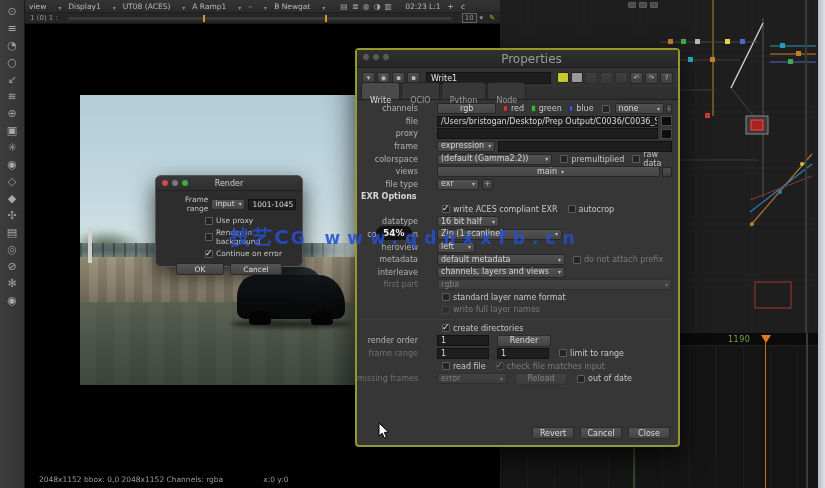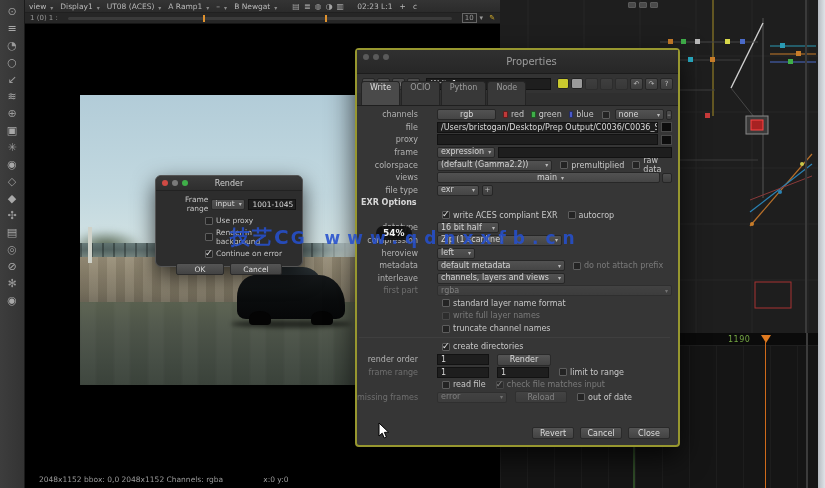--- a/index.html
+++ b/index.html
@@ -9,21 +9,21 @@
     background:#202020; font-family:"DejaVu Sans", sans-serif; font-size:9px; color:#c8c8c8;
     -webkit-font-smoothing:antialiased;
   }
   
   .left-toolbar { position:absolute; left:0; top:0; width:25px; height:488px; background:linear-gradient(90deg,#3d3d3d,#333); border-right:1px solid #1a1a1a; display:flex; flex-direction:column; align-items:center; padding-top:3px; gap:1px; z-index:5;}
   .tool-icon { width:19px; height:16px; display:flex; align-items:center; justify-content:center; color:#a8a8a8; font-size:11px; border-radius:3px; }
   .tool-icon:nth-child(odd){ color:#9a9a9a; }
   
   .viewer { position:absolute; left:25px; top:0; width:475px; height:488px; background:#000; }
   .v-header { position:absolute; left:0; top:0; right:0; height:13px; background:linear-gradient(180deg,#343434,#2b2b2b); border-bottom:1px solid #202020; display:flex; align-items:center; padding:0 4px; gap:7px; font-size:7.5px; color:#b9b9b9; white-space:nowrap; overflow:hidden;}
-  .v-menu { display:flex; align-items:flex-end; gap:4px; }
+  .v-menu { display:flex; align-items:flex-end; gap:12px; }
   .v-menu .car { font-size:6px; color:#8a8a8a; }
   .v-icons { display:flex; gap:4px; margin-left:8px; font-size:8px; color:#a5a5a5;}
   .v-sub { position:absolute; left:0; top:13px; right:0; height:11px; background:#262626; border-bottom:1px solid #151515; display:flex; align-items:center; padding:0 5px; font-size:7px; color:#999; }
   .v-slider { position:relative; height:3px; background:#3a3a3a; border-radius:2px; flex:1; margin:0 10px; }
   .v-tick { position:absolute; top:-2px; width:2px; height:7px; background:#e0922e; }
   .v-status { position:absolute; left:0; bottom:0; right:0; height:17px; background:#000; display:flex; align-items:center; padding:0 14px; gap:40px; font-size:7.5px; color:#9a9a9a; }
   
   .photo { position:absolute; left:55px; top:95px; width:420px; height:290px; overflow:hidden;
     background:linear-gradient(180deg,#b2ccd8 0%,#c3d9e0 35%,#d2e2e3 52%,#d8e0d8 58%,#c9d2c6 62%); }
   .ph-trees-right { position:absolute; right:-25px; top:108px; width:230px; height:130px; filter:blur(3px);
@@ -77,28 +77,28 @@
   
   .render-dlg { position:absolute; left:155px; top:175px; width:148px; height:92px; background:#2d2d2d; border:1px solid #555; border-radius:6px; box-shadow:0 8px 22px rgba(0,0,0,.7); z-index:20; font-size:7.5px; }
   .rd-title { position:relative; height:15px; border-bottom:1px solid #222; display:flex; align-items:center; justify-content:center; color:#cfcfcf; font-size:8px; border-radius:6px 6px 0 0; background:linear-gradient(180deg,#3a3a3a,#2e2e2e); }
   .lights { position:absolute; left:6px; top:4px; display:flex; gap:4px; }
   .lights span { width:6px; height:6px; border-radius:50%; }
   .rd-row { display:flex; align-items:center; margin:4px 6px 0 6px; gap:3px; }
   .rd-cbrow { display:flex; align-items:center; margin:3px 6px 0 22px; color:#c3c3c3;padding-left:27px; }
   .rd-btns { display:flex; justify-content:center; gap:6px; margin-top:5px; }
   
   .props { position:absolute; left:355px; top:48px; width:325px; height:399px; background:#363636; border:2px solid #97972f; border-radius:4px; box-shadow:0 10px 28px rgba(0,0,0,.75); z-index:15; font-size:8px; display:flex; flex-direction:column; }
-  .pr-title { position:relative; height:24px; flex:none; background:linear-gradient(180deg,#303030,#272727); border-bottom:1px solid #1c1c1c; display:flex; align-items:center; justify-content:center; color:#9c9c9c; font-size:10px;padding-left:28px; }
+  .pr-title { position:relative; height:18px; flex:none; background:linear-gradient(180deg,#303030,#272727); border-bottom:1px solid #1c1c1c; display:flex; align-items:center; justify-content:center; color:#9c9c9c; font-size:12px;padding-left:28px; }
   .pr-title .lights span { background:#5a5a5a; }
   .pr-head { flex:none; height:19px; display:flex; align-items:center; gap:2px; padding:0 5px; background:#333; }
   .mini-btn { width:13px; height:12px; background:linear-gradient(180deg,#4e4e4e,#3e3e3e); border:1px solid #262626; border-radius:2px; display:flex; align-items:center; justify-content:center; font-size:7px; color:#bbb; }
   .name-fld { flex:1; height:12px; background:#1e1e1e; border:1px solid #121212; color:#e2e2e2; padding:0 4px; line-height:11px; margin:0 4px; }
   .swatch { width:12px; height:11px; border:1px solid #222; border-radius:2px; }
   .pr-tabs { flex:none; height:13px; display:flex; align-items:flex-end; padding:0 4px; gap:1px; background:#2f2f2f; border-bottom:1px solid #1f1f1f;}
-  .tab { padding:1px 8px 1px 8px; height:24px; background:#383838; color:#9b9b9b; border:1px solid #242424; border-bottom:none; border-radius:3px 3px 0 0; }
+  .tab { padding:13px 8px 1px 8px; height:17px; background:#383838; color:#9b9b9b; border:1px solid #242424; border-bottom:none; border-radius:3px 3px 0 0; }
   .tab.active { background:#4a4a4a; color:#ddd; }
   .pr-body { flex:1; padding:3px 6px 0 0; overflow:hidden; position:relative;}
   .row { display:flex; align-items:center; height:11.4px; margin-bottom:1.2px; }
   .lbl { flex:none; width:80px; text-align:right; padding-right:19px; color:#b2b2b2; white-space:nowrap; }
   .chan-sw { width:7px; height:7px; border-radius:1px; margin:0 3px 0 7px; border:1px solid rgba(0,0,0,.5); }
   .sec { color:#d8d8d8; font-weight:bold; padding-left:4px; }
   .divider { height:1px; background:#262626; border-bottom:1px solid #3f3f3f; margin:3px 2px 3px 2px; }
   .pr-footer { flex:none; height:24px; display:flex; align-items:center; justify-content:flex-end; gap:6px; padding:0 8px; }
   
   .badge54 { position:absolute; left:376px; top:226px; background:rgba(15,15,15,.92); color:#f2f2f2; font-weight:bold; font-size:9px; padding:2px 7px; border-radius:9px; z-index:40; }
@@ -487,24 +487,20 @@
           </span>
       </div>
       <div class="row" style="padding-left:85px;">
         <span class="cb"></span>
           <span>standard layer name format</span>
       </div>
       <div class="row dim" style="padding-left:85px;">
         <span class="cb"></span>
           <span>write full layer names</span>
       </div>
-      <div class="row" style="padding-left:85px;">
-        <span class="cb"></span>
-          <span>truncate channel names</span>
-      </div>
       <div class="divider"></div>
       <div class="row" style="padding-left:85px;">
         <span class="cb on"></span>
           <span>create directories</span>
       </div>
       <div class="row">
         <span class="lbl">render order</span>
         <span class="fld" style="width:52px;">1</span>
         <span class="btn" style="width:54px; margin-left:8px;">Render</span>
       </div>

